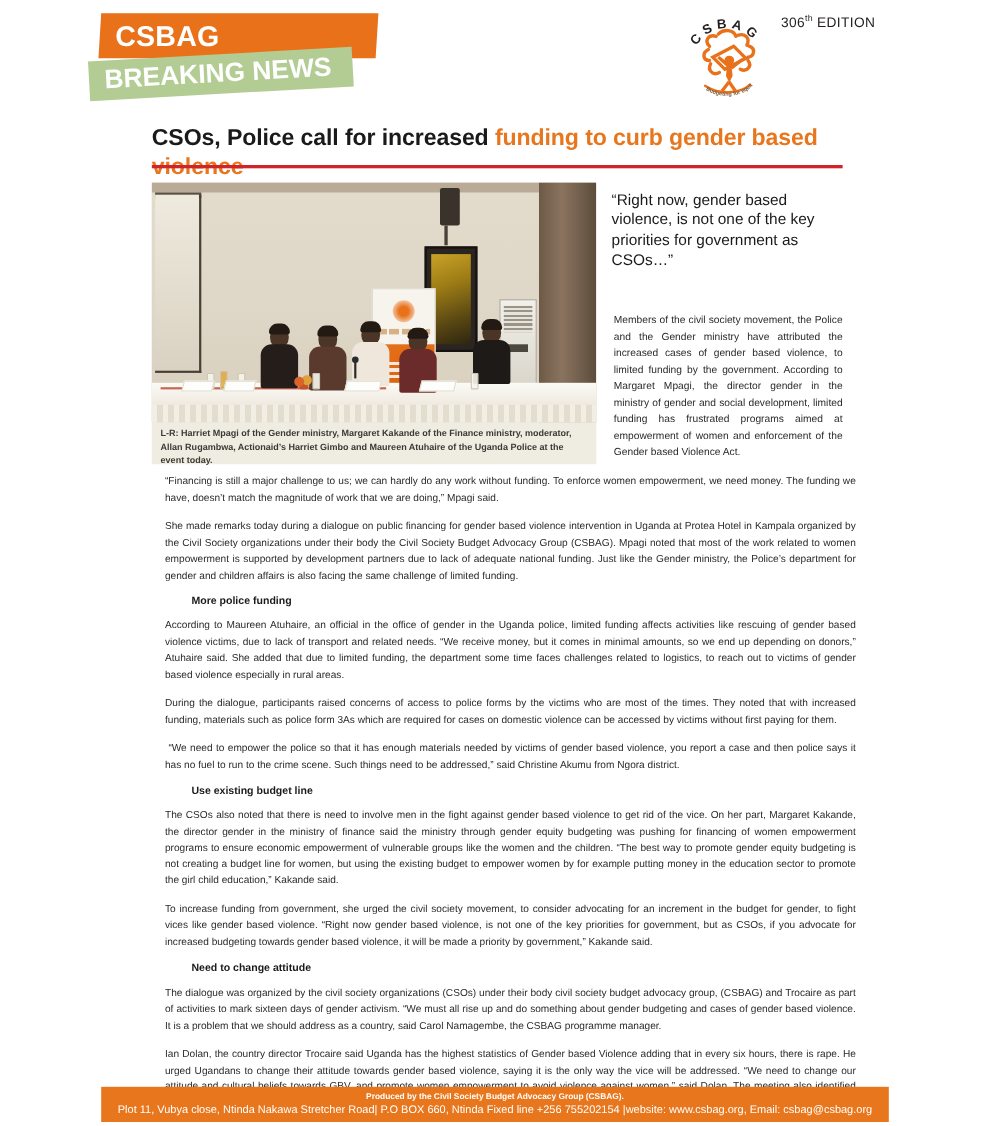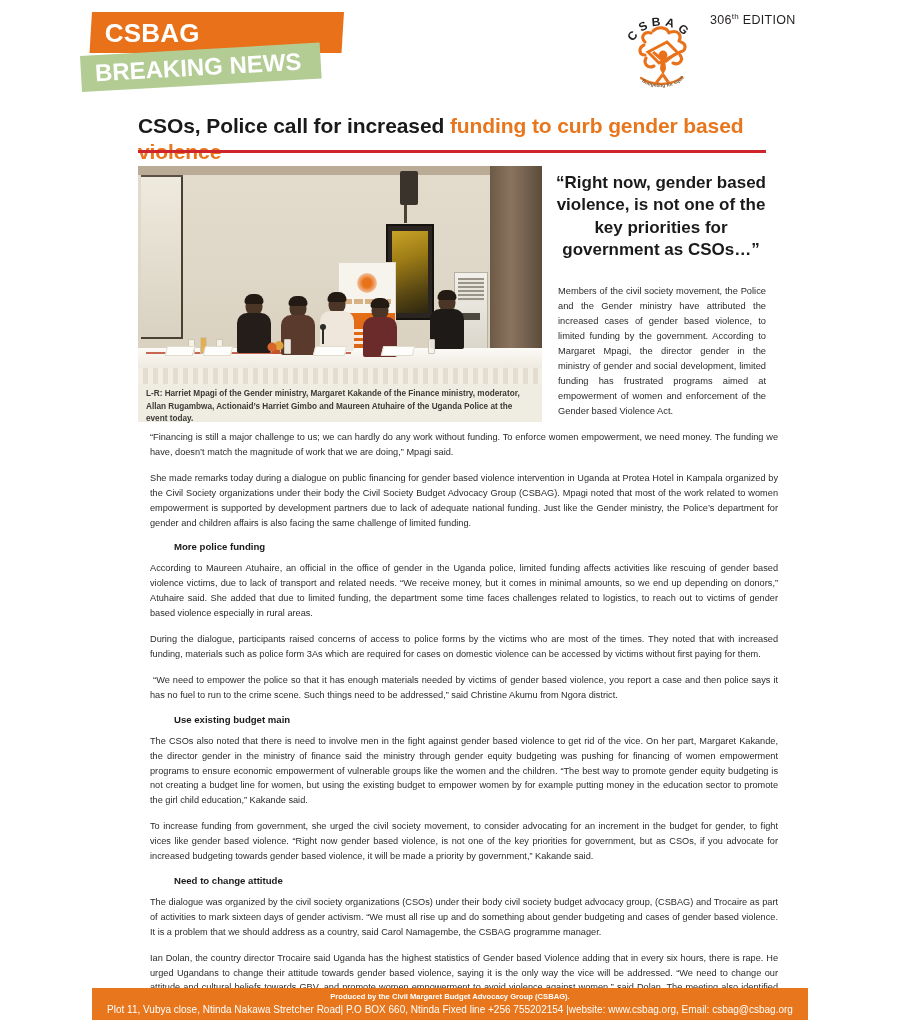--- a/index.html
+++ b/index.html
@@ -123,21 +123,21 @@
   .mic{position:absolute;bottom:40px;width:2px;height:16px;background:#2b2b2b;}
   .mic:after{content:"";position:absolute;left:-2px;top:-4px;width:6px;height:6px;border-radius:50%;background:#2b2b2b;}
   .ph-flowers{position:absolute;left:128px;bottom:30px;width:20px;height:14px;
     background:radial-gradient(circle at 30% 50%,#d8662a 4px,transparent 5px),
                radial-gradient(circle at 65% 40%,#e0a03a 4px,transparent 5px),
                radial-gradient(circle at 50% 75%,#c4522a 4px,transparent 5px);}
 
   
   .quote{
     position:absolute;left:556px;top:172px;width:210px;
-    font-size:17px;font-weight:bold;line-height:1.32;text-align:center;color:#1a1a1a;
+    font-size:14px;font-weight:normal;line-height:1.32;text-align:left;color:#1a1a1a;
   }
   .lead{
     position:absolute;left:556px;top:284px;width:208px;
     font-size:9.3px;line-height:1.62;text-align:justify;color:#2b2b2b;
     border-left:2px solid #ffffff;
   }
 
   
   .body-col{position:absolute;left:138px;top:430px;width:628px;margin-left:12px;}
   .body-col p{
@@ -293,26 +293,26 @@
   <div class="quote">“Right now, gender based violence, is not one of the key priorities for government as CSOs…”</div>
   <div class="lead">Members of the civil society movement, the Police and the Gender ministry have attributed the increased cases of gender based violence, to limited funding by the government. According to Margaret Mpagi, the director gender in the ministry of gender and social development, limited funding has frustrated programs aimed at empowerment of women and enforcement of the Gender based Violence Act.</div>
 
   <div class="body-col">
     <p>“Financing is still a major challenge to us; we can hardly do any work without funding. To enforce women empowerment, we need money. The funding we have, doesn’t match the magnitude of work that we are doing,” Mpagi said.</p>
     <p>She made remarks today during a dialogue on public financing for gender based violence intervention in Uganda at Protea Hotel in Kampala organized by the Civil Society organizations under their body the Civil Society Budget Advocacy Group (CSBAG). Mpagi noted that most of the work related to women empowerment is supported by development partners due to lack of adequate national funding. Just like the Gender ministry, the Police’s department for gender and children affairs is also facing the same challenge of limited funding.</p>
     <h3>More police funding</h3>
     <p>According to Maureen Atuhaire, an official in the office of gender in the Uganda police, limited funding affects activities like rescuing of gender based violence victims, due to lack of transport and related needs. “We receive money, but it comes in minimal amounts, so we end up depending on donors,” Atuhaire said. She added that due to limited funding, the department some time faces challenges related to logistics, to reach out to victims of gender based violence especially in rural areas.</p>
     <p>During the dialogue, participants raised concerns of access to police forms by the victims who are most of the times. They noted that with increased funding, materials such as police form 3As which are required for cases on domestic violence can be accessed by victims without first paying for them.</p>
     <p>&nbsp;“We need to empower the police so that it has enough materials needed by victims of gender based violence, you report a case and then police says it has no fuel to run to the crime scene. Such things need to be addressed,” said Christine Akumu from Ngora district.</p>
-    <h3>Use existing budget main</h3>
+    <h3>Use existing budget line</h3>
     <p>The CSOs also noted that there is need to involve men in the fight against gender based violence to get rid of the vice. On her part, Margaret Kakande, the director gender in the ministry of finance said the ministry through gender equity budgeting was pushing for financing of women empowerment programs to ensure economic empowerment of vulnerable groups like the women and the children. “The best way to promote gender equity budgeting is not creating a budget line for women, but using the existing budget to empower women by for example putting money in the education sector to promote the girl child education,” Kakande said.</p>
     <p>To increase funding from government, she urged the civil society movement, to consider advocating for an increment in the budget for gender, to fight vices like gender based violence. “Right now gender based violence, is not one of the key priorities for government, but as CSOs, if you advocate for increased budgeting towards gender based violence, it will be made a priority by government,” Kakande said.</p>
     <h3>Need to change attitude</h3>
     <p>The dialogue was organized by the civil society organizations (CSOs) under their body civil society budget advocacy group, (CSBAG) and Trocaire as part of activities to mark sixteen days of gender activism. “We must all rise up and do something about gender budgeting and cases of gender based violence. It is a problem that we should address as a country, said Carol Namagembe, the CSBAG programme manager.</p>
     <p>Ian Dolan, the country director Trocaire said Uganda has the highest statistics of Gender based Violence adding that in every six hours, there is rape. He urged Ugandans to change their attitude towards gender based violence, saying it is the only way the vice will be addressed. “We need to change our attitude and cultural beliefs towards GBV, and promote women empowerment to avoid violence against women,” said Dolan. The meeting also identified poverty, which they said government needs to deal with, as one of the main causes of gender based violence.</p>
   </div>
 
   <div class="footer">
-    <div class="f1">Produced by the Civil Margaret Budget Advocacy Group (CSBAG).</div>
+    <div class="f1">Produced by the Civil Society Budget Advocacy Group (CSBAG).</div>
     <div class="f2">Plot 11, Vubya close, Ntinda Nakawa Stretcher Road| P.O BOX 660, Ntinda Fixed line +256 755202154 |website: www.csbag.org, Email: csbag@csbag.org</div>
   </div>
 
 </div>
 
 </body></html>

